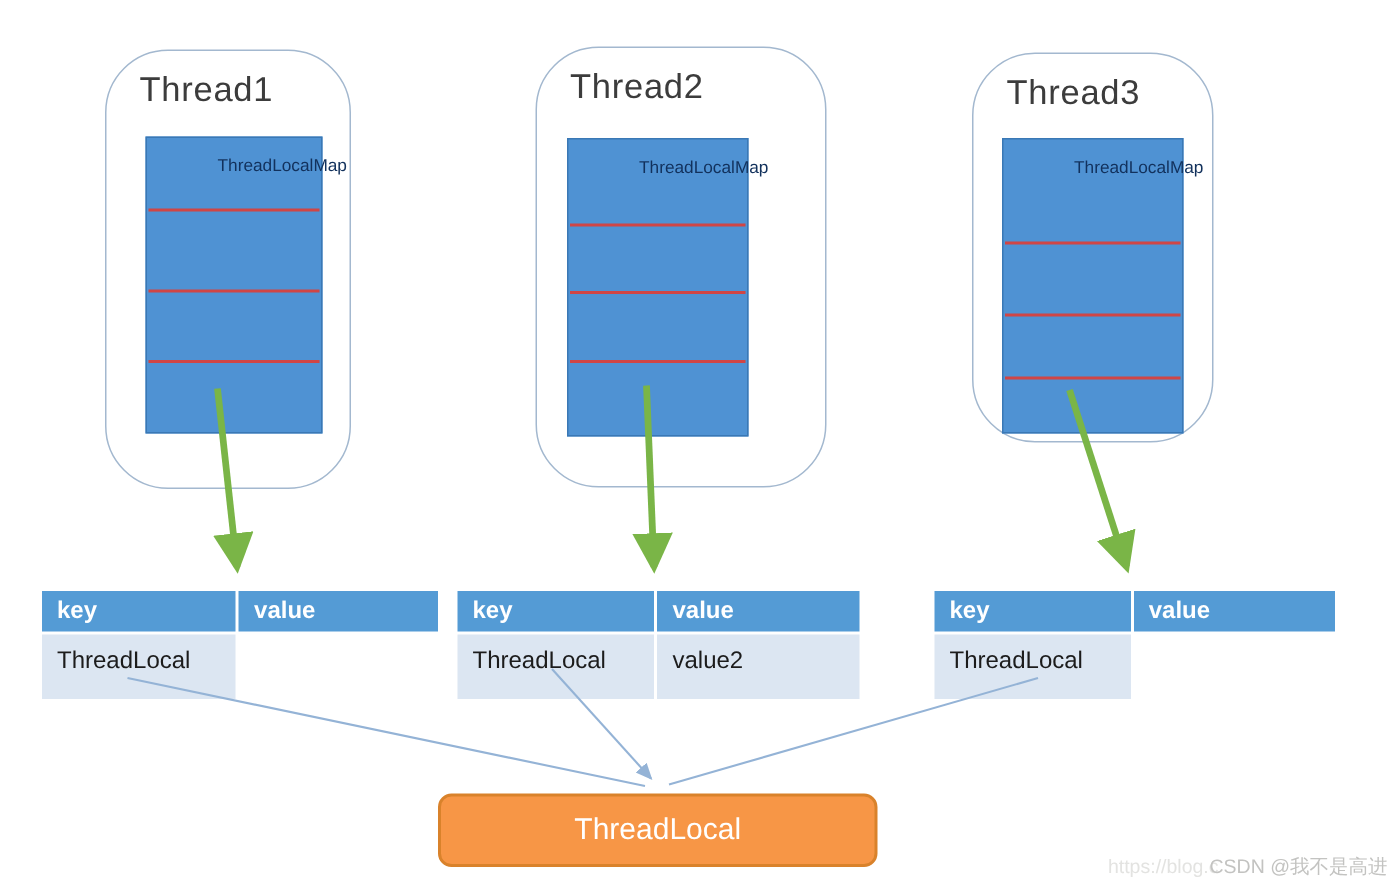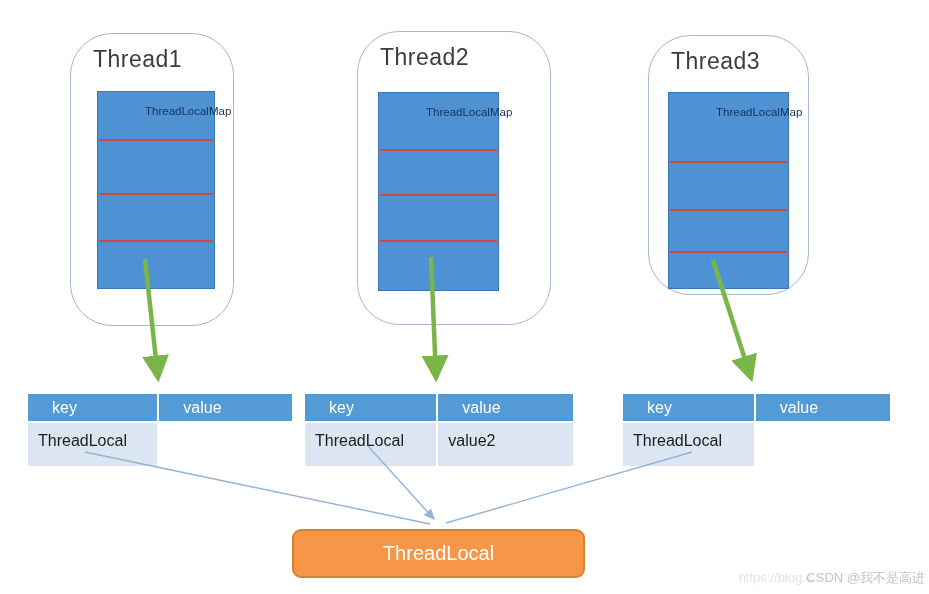--- a/index.html
+++ b/index.html
@@ -48,22 +48,22 @@
     position:absolute;left:1px;right:1px;height:1.5px;background:var(--red-line);
   }
   
   .kv-table{position:absolute;top:394px;}
   .kv-table.tb1{left:28px;width:264px;}
   .kv-table.tb2{left:305px;width:268px;}
   .kv-table.tb3{left:623px;width:267px;}
   .kv-row{display:flex;width:100%;}
   .kv-head{height:27px;margin-bottom:2px;}
   .kv-head .cell{
-    background:var(--header-blue);color:#fff;font-weight:normal;font-size:16px;
-    line-height:27px;padding-left:24px;
+    background:var(--header-blue);color:#fff;font-weight:bold;font-size:16px;
+    line-height:27px;padding-left:10px;
   }
   .kv-body{height:43px;}
   .kv-body .cell{
     background:var(--row-blue);color:#1c1c1c;font-size:16px;
     line-height:36px;padding-left:10px;
   }
   .cell.key-col{width:49%;margin-right:2px;}
   .cell.val-col{flex:1;}
   
   .threadlocal-box{

